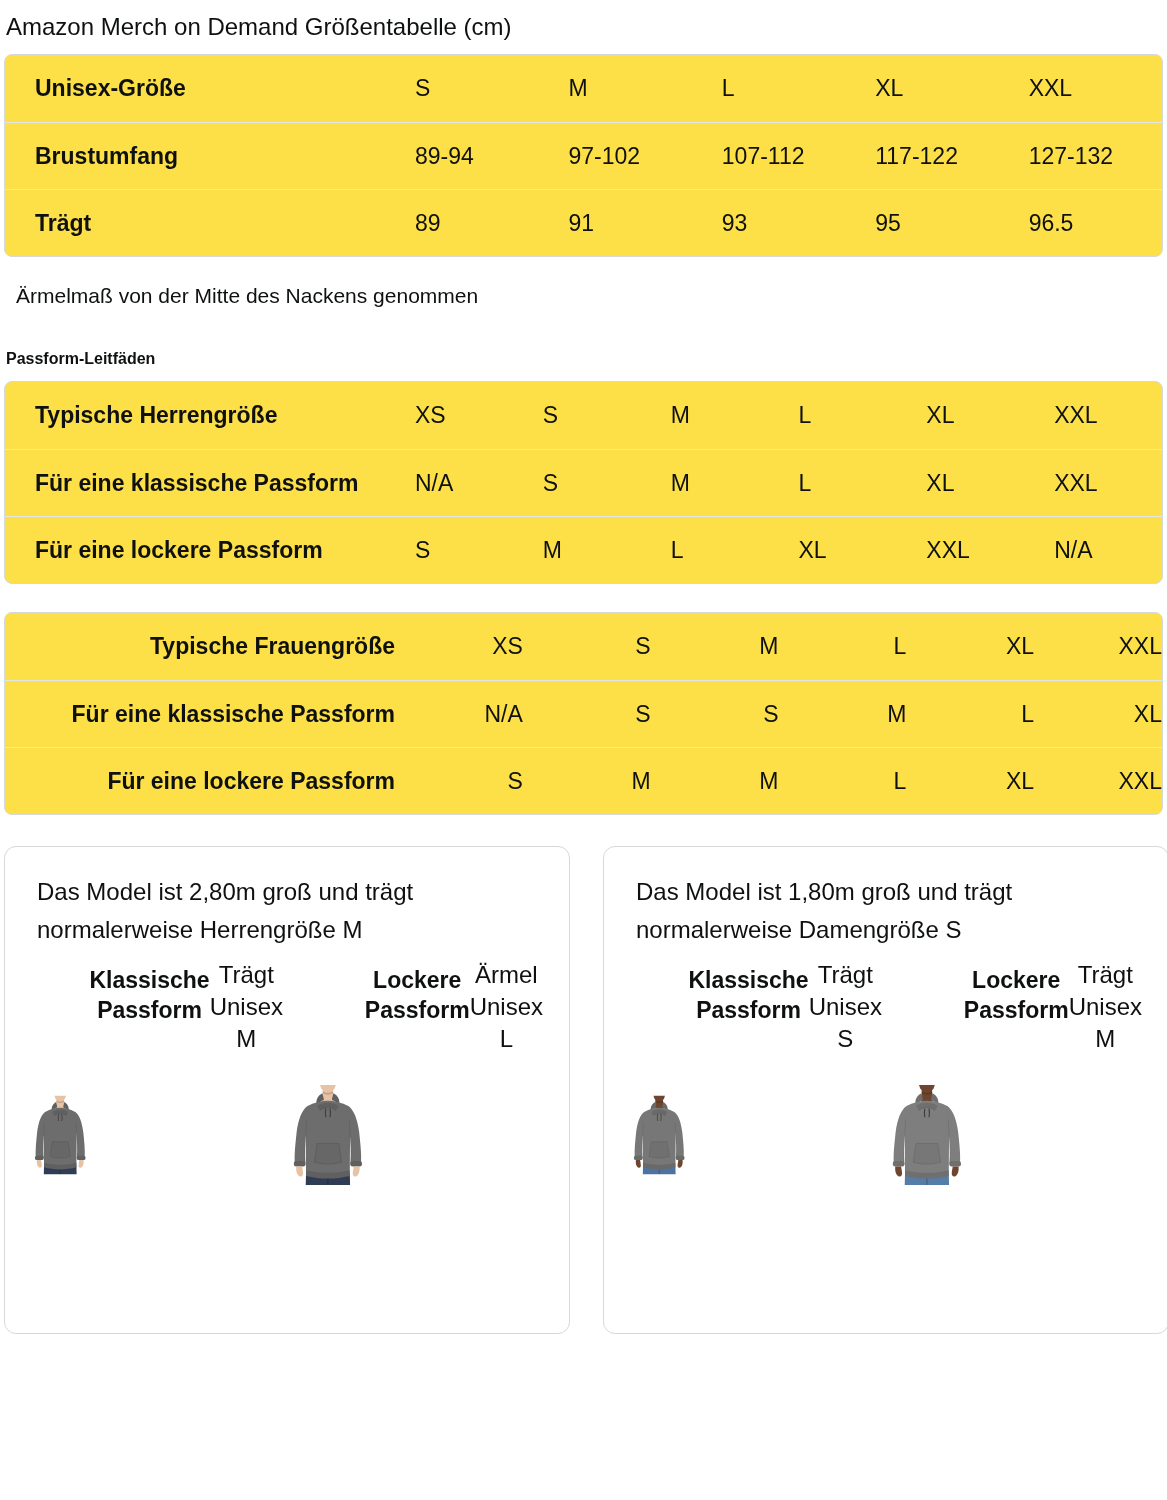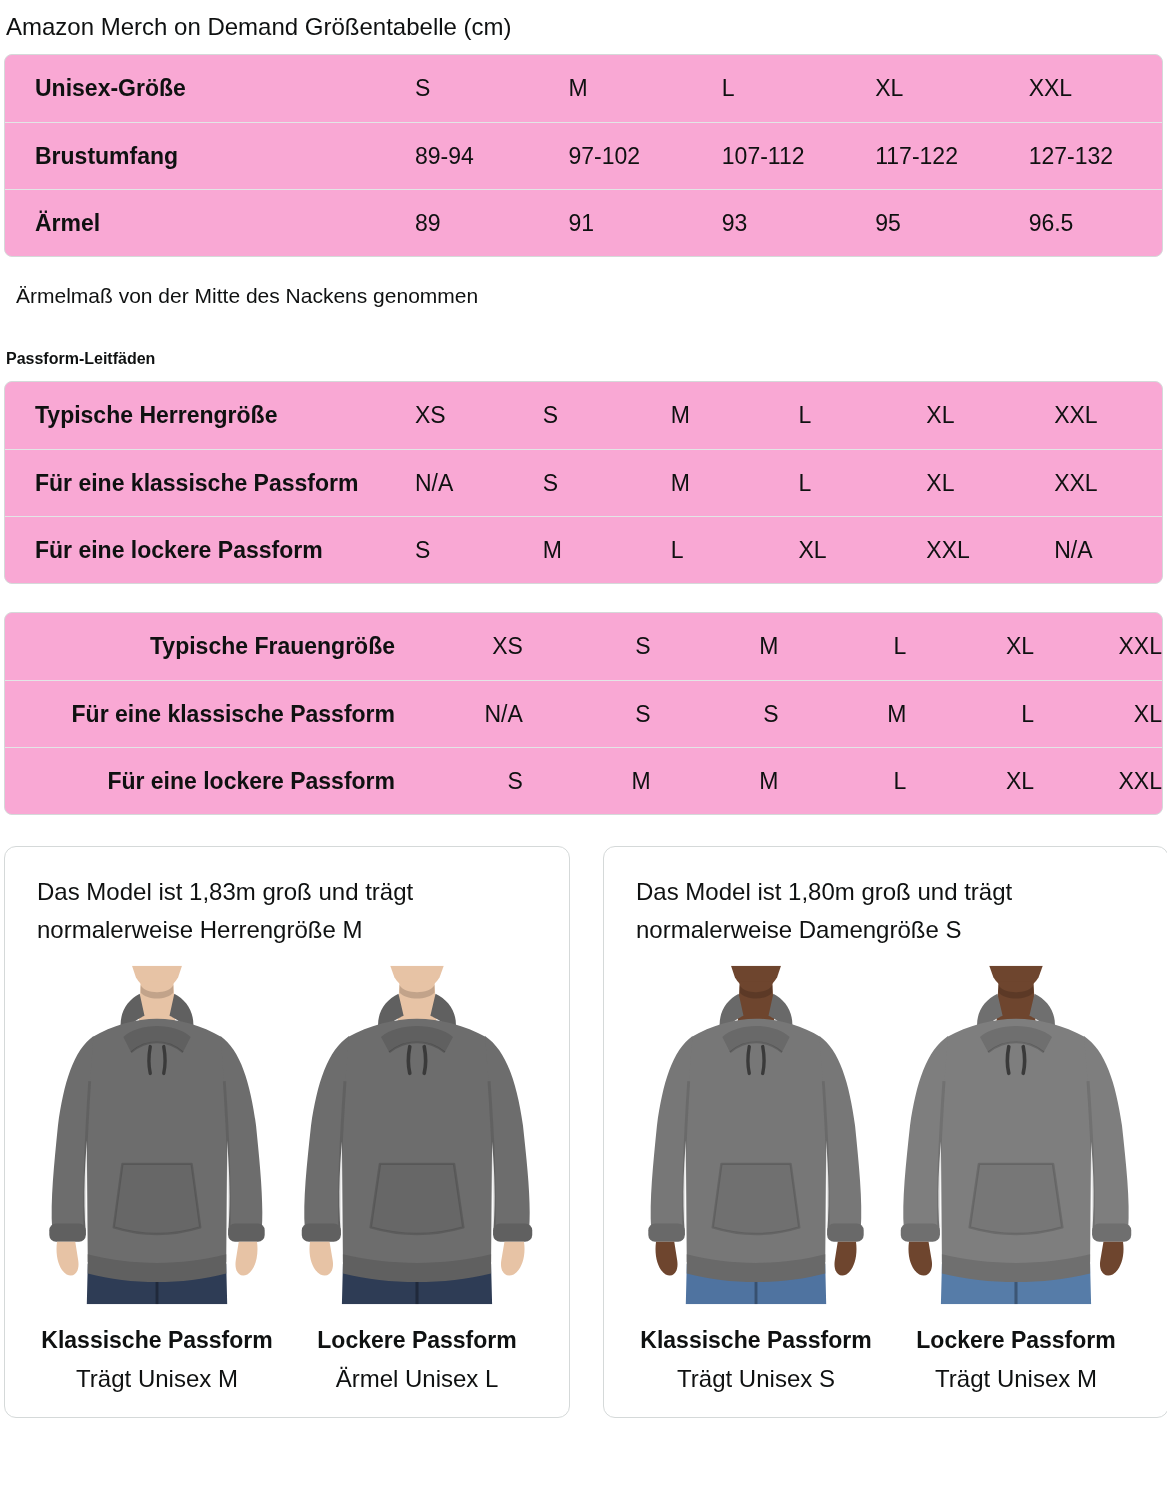--- a/index.html
+++ b/index.html
@@ -15,21 +15,21 @@
     font-weight: 400;
     line-height: 30px;
     padding-left: 2px;
     margin-bottom: 12px;
   }
   
   .tbl {
     border: 1px solid #D5D9D9;
     border-radius: 8px;
     overflow: hidden;
-    background: #f9a8d4;
+    background: #fde047;
   }
   .tbl-row {
     display: flex;
     align-items: center;
     height: 67px;
     border-top: 1px solid #E3E6E6;
   }
   .tbl-row:first-child { border-top: none; }
   .tbl-label {
     width: 390px;
@@ -75,23 +75,21 @@
     margin-bottom: 10px;
   }
   .figures {
     display: flex;
     justify-content: center;
     gap: 8px;
   }
   .figure {
     width: 252px;
     display: flex;
-    flex-direction: column;
-    align-items: center;
-    gap: 8px;
+    flex-direction: row;
   }
   .figure-svg {
     width: 250px;
     height: 352px;
     display: block;
   }
   .caption-title {
     font-size: 23px;
     font-weight: 700;
     line-height: 30px;
@@ -168,21 +166,21 @@
   </div>
   <div class="tbl-row">
     <div class="tbl-label">Brustumfang</div>
     <div class="tbl-cell">89-94</div>
     <div class="tbl-cell">97-102</div>
     <div class="tbl-cell">107-112</div>
     <div class="tbl-cell">117-122</div>
     <div class="tbl-cell">127-132</div>
   </div>
   <div class="tbl-row">
-    <div class="tbl-label">Ärmel</div>
+    <div class="tbl-label">Trägt</div>
     <div class="tbl-cell">89</div>
     <div class="tbl-cell">91</div>
     <div class="tbl-cell">93</div>
     <div class="tbl-cell">95</div>
     <div class="tbl-cell">96.5</div>
   </div>
 </div>
 
 <p class="note">Ärmelmaß von der Mitte des Nackens genommen</p>
 
@@ -244,21 +242,21 @@
     <div class="tbl-cell">M</div>
     <div class="tbl-cell">L</div>
     <div class="tbl-cell">XL</div>
     <div class="tbl-cell">XXL</div>
   </div>
 </div>
 
 <div class="cards">
 
   <div class="card">
-    <div class="card-heading">Das Model ist 1,83m groß und trägt normalerweise Herrengröße M</div>
+    <div class="card-heading">Das Model ist 2,80m groß und trägt normalerweise Herrengröße M</div>
     <div class="figures">
       <div class="figure">
         <svg class="figure-svg fig-m-classic" viewBox="0 0 260 352">
           <use href="#hoodie"></use>
         </svg>
         <div class="caption-title">Klassische Passform</div>
         <div class="caption-sub">Trägt Unisex M</div>
       </div>
       <div class="figure">
         <svg class="figure-svg fig-m-loose" viewBox="0 0 260 352">

